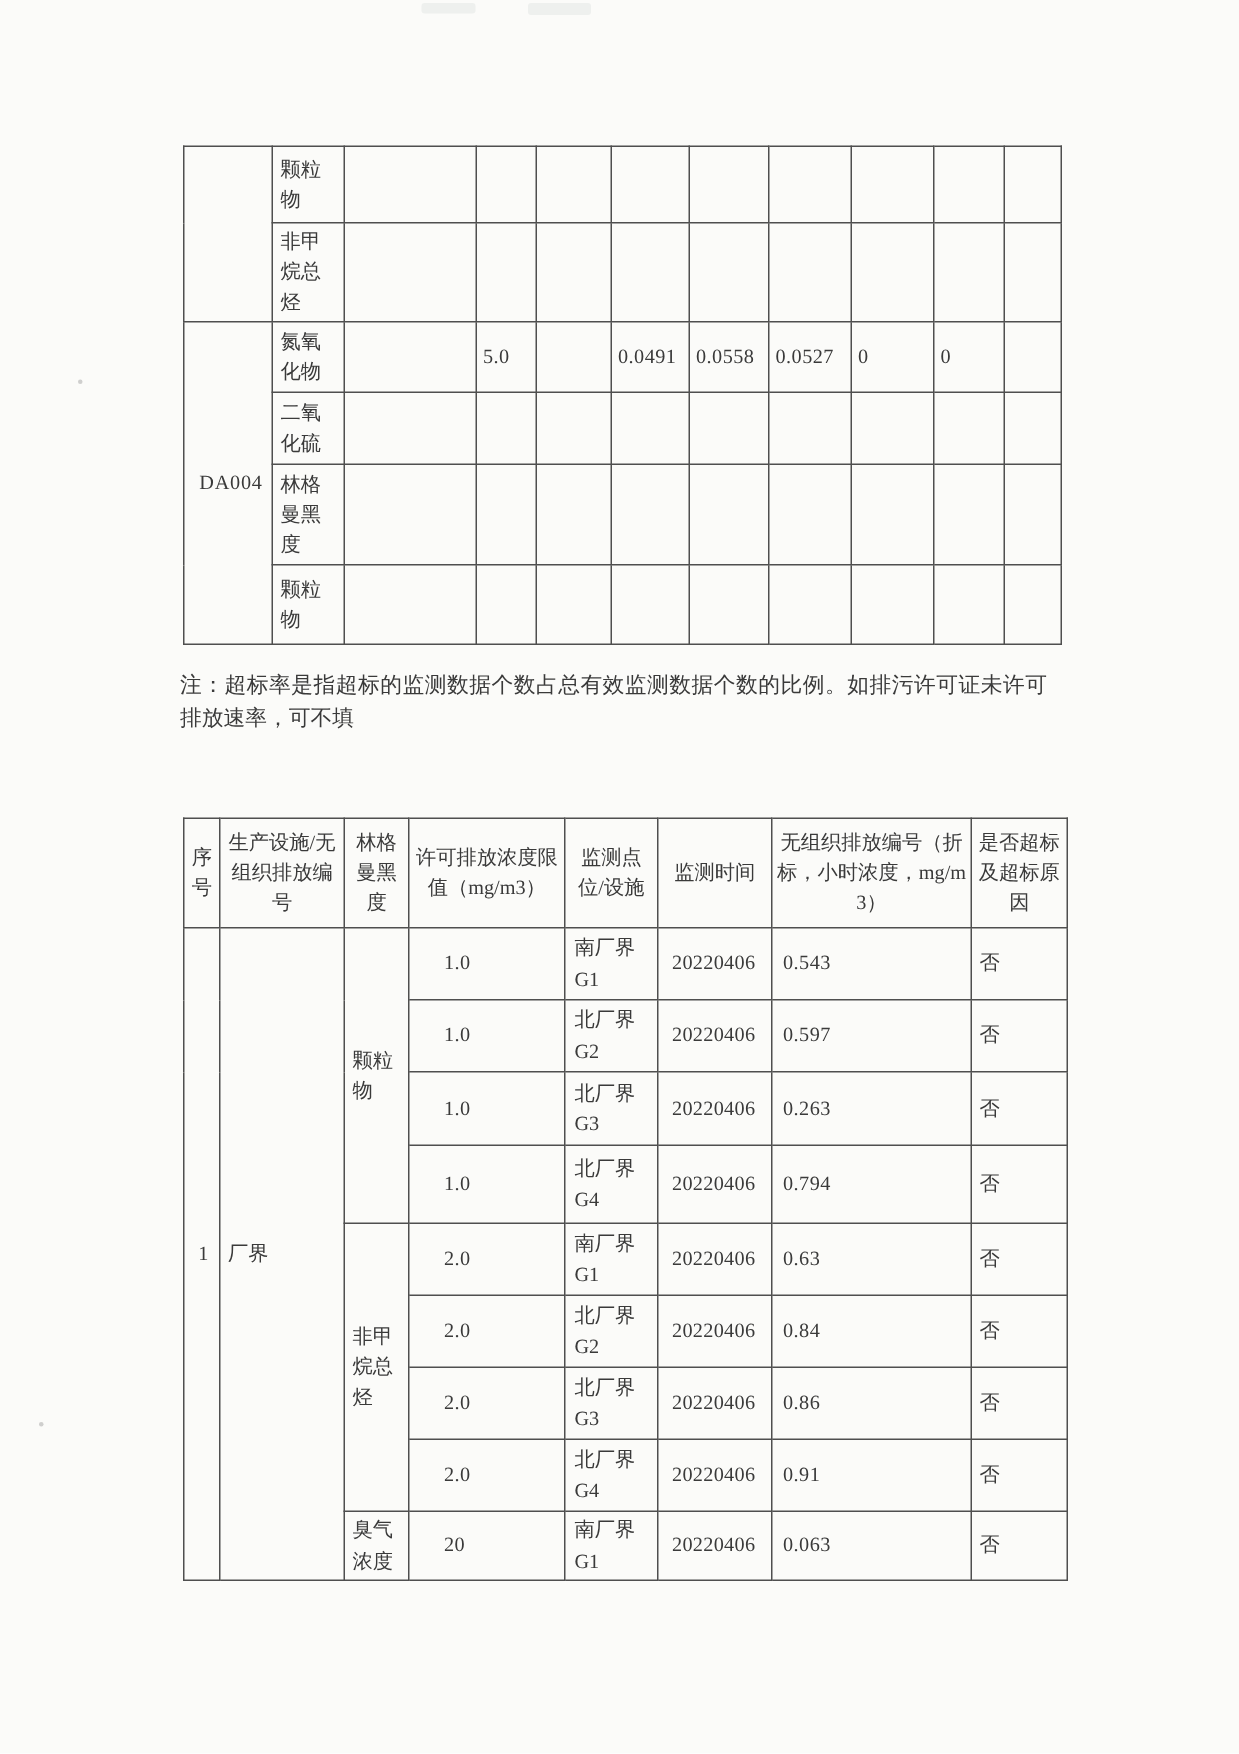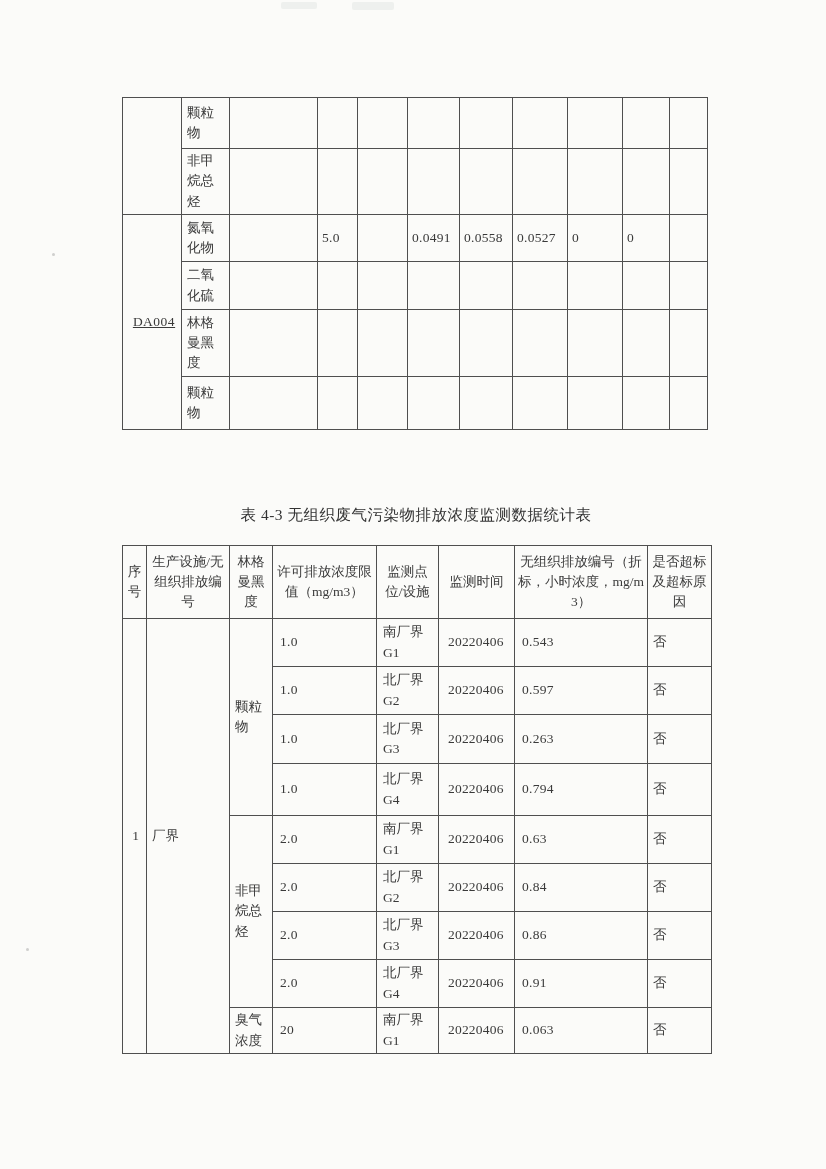--- a/index.html
+++ b/index.html
@@ -14,26 +14,26 @@
     border:1px solid #4f4f4f;
     font-size:13.5px; line-height:1.5; vertical-align:middle;
     padding:2px 2px 2px 4px; word-break:break-all;
     overflow:hidden;
   }
   #t1 { left:122px; top:97px; width:585px; }
   #t2 { left:122px; top:545px; width:589px; }
 
   .pol  { padding-left:5px; }
   .num  { padding-left:4px; letter-spacing:0.3px; }
-  .outlet { padding-left:6px; text-align:center; letter-spacing:0.5px;text-decoration:underline; }
+  .outlet { padding-left:6px; text-align:center; letter-spacing:0.5px; }
 
   .hd   { text-align:center; padding:2px 3px; line-height:1.5; }
   .ser  { text-align:center; }
   .fac  { padding-left:5px;margin-left:42px; }
-  .lim  { padding-left:7px; letter-spacing:0.3px; }
+  .lim  { padding-left:23px; letter-spacing:0.3px; }
   .site { padding-left:6px; }
   .date { padding-left:9px; letter-spacing:0.2px; white-space:nowrap; }
   .res  { padding-left:7px; letter-spacing:0.3px; }
   .exc  { padding-left:5px; }
 
   .note {
     position:absolute; left:120px; top:447px; width:578px;
     font-size:14.5px; line-height:1.5; text-align:justify;
   }
   .tbl-title {
@@ -139,22 +139,22 @@
           <td></td>
       <td></td>
           <td></td>
       <td></td>
           <td></td>
       <td></td>
     </tr>
   </tbody>
     </table>
 
-
-  <div class="tbl-title">表 4-3 无组织废气污染物排放浓度监测数据统计表</div>
+  <div class="note">注：超标率是指超标的监测数据个数占总有效监测数据个数的比例。如排污许可证未许可排放速率，可不填</div>
+
 
   <table id="t2">
     <colgroup>
       <col style="width:24px">
         <col style="width:83px">
         <col style="width:43px">
         <col style="width:104px">
       <col style="width:62px">
         <col style="width:76px">
         <col style="width:133px">

